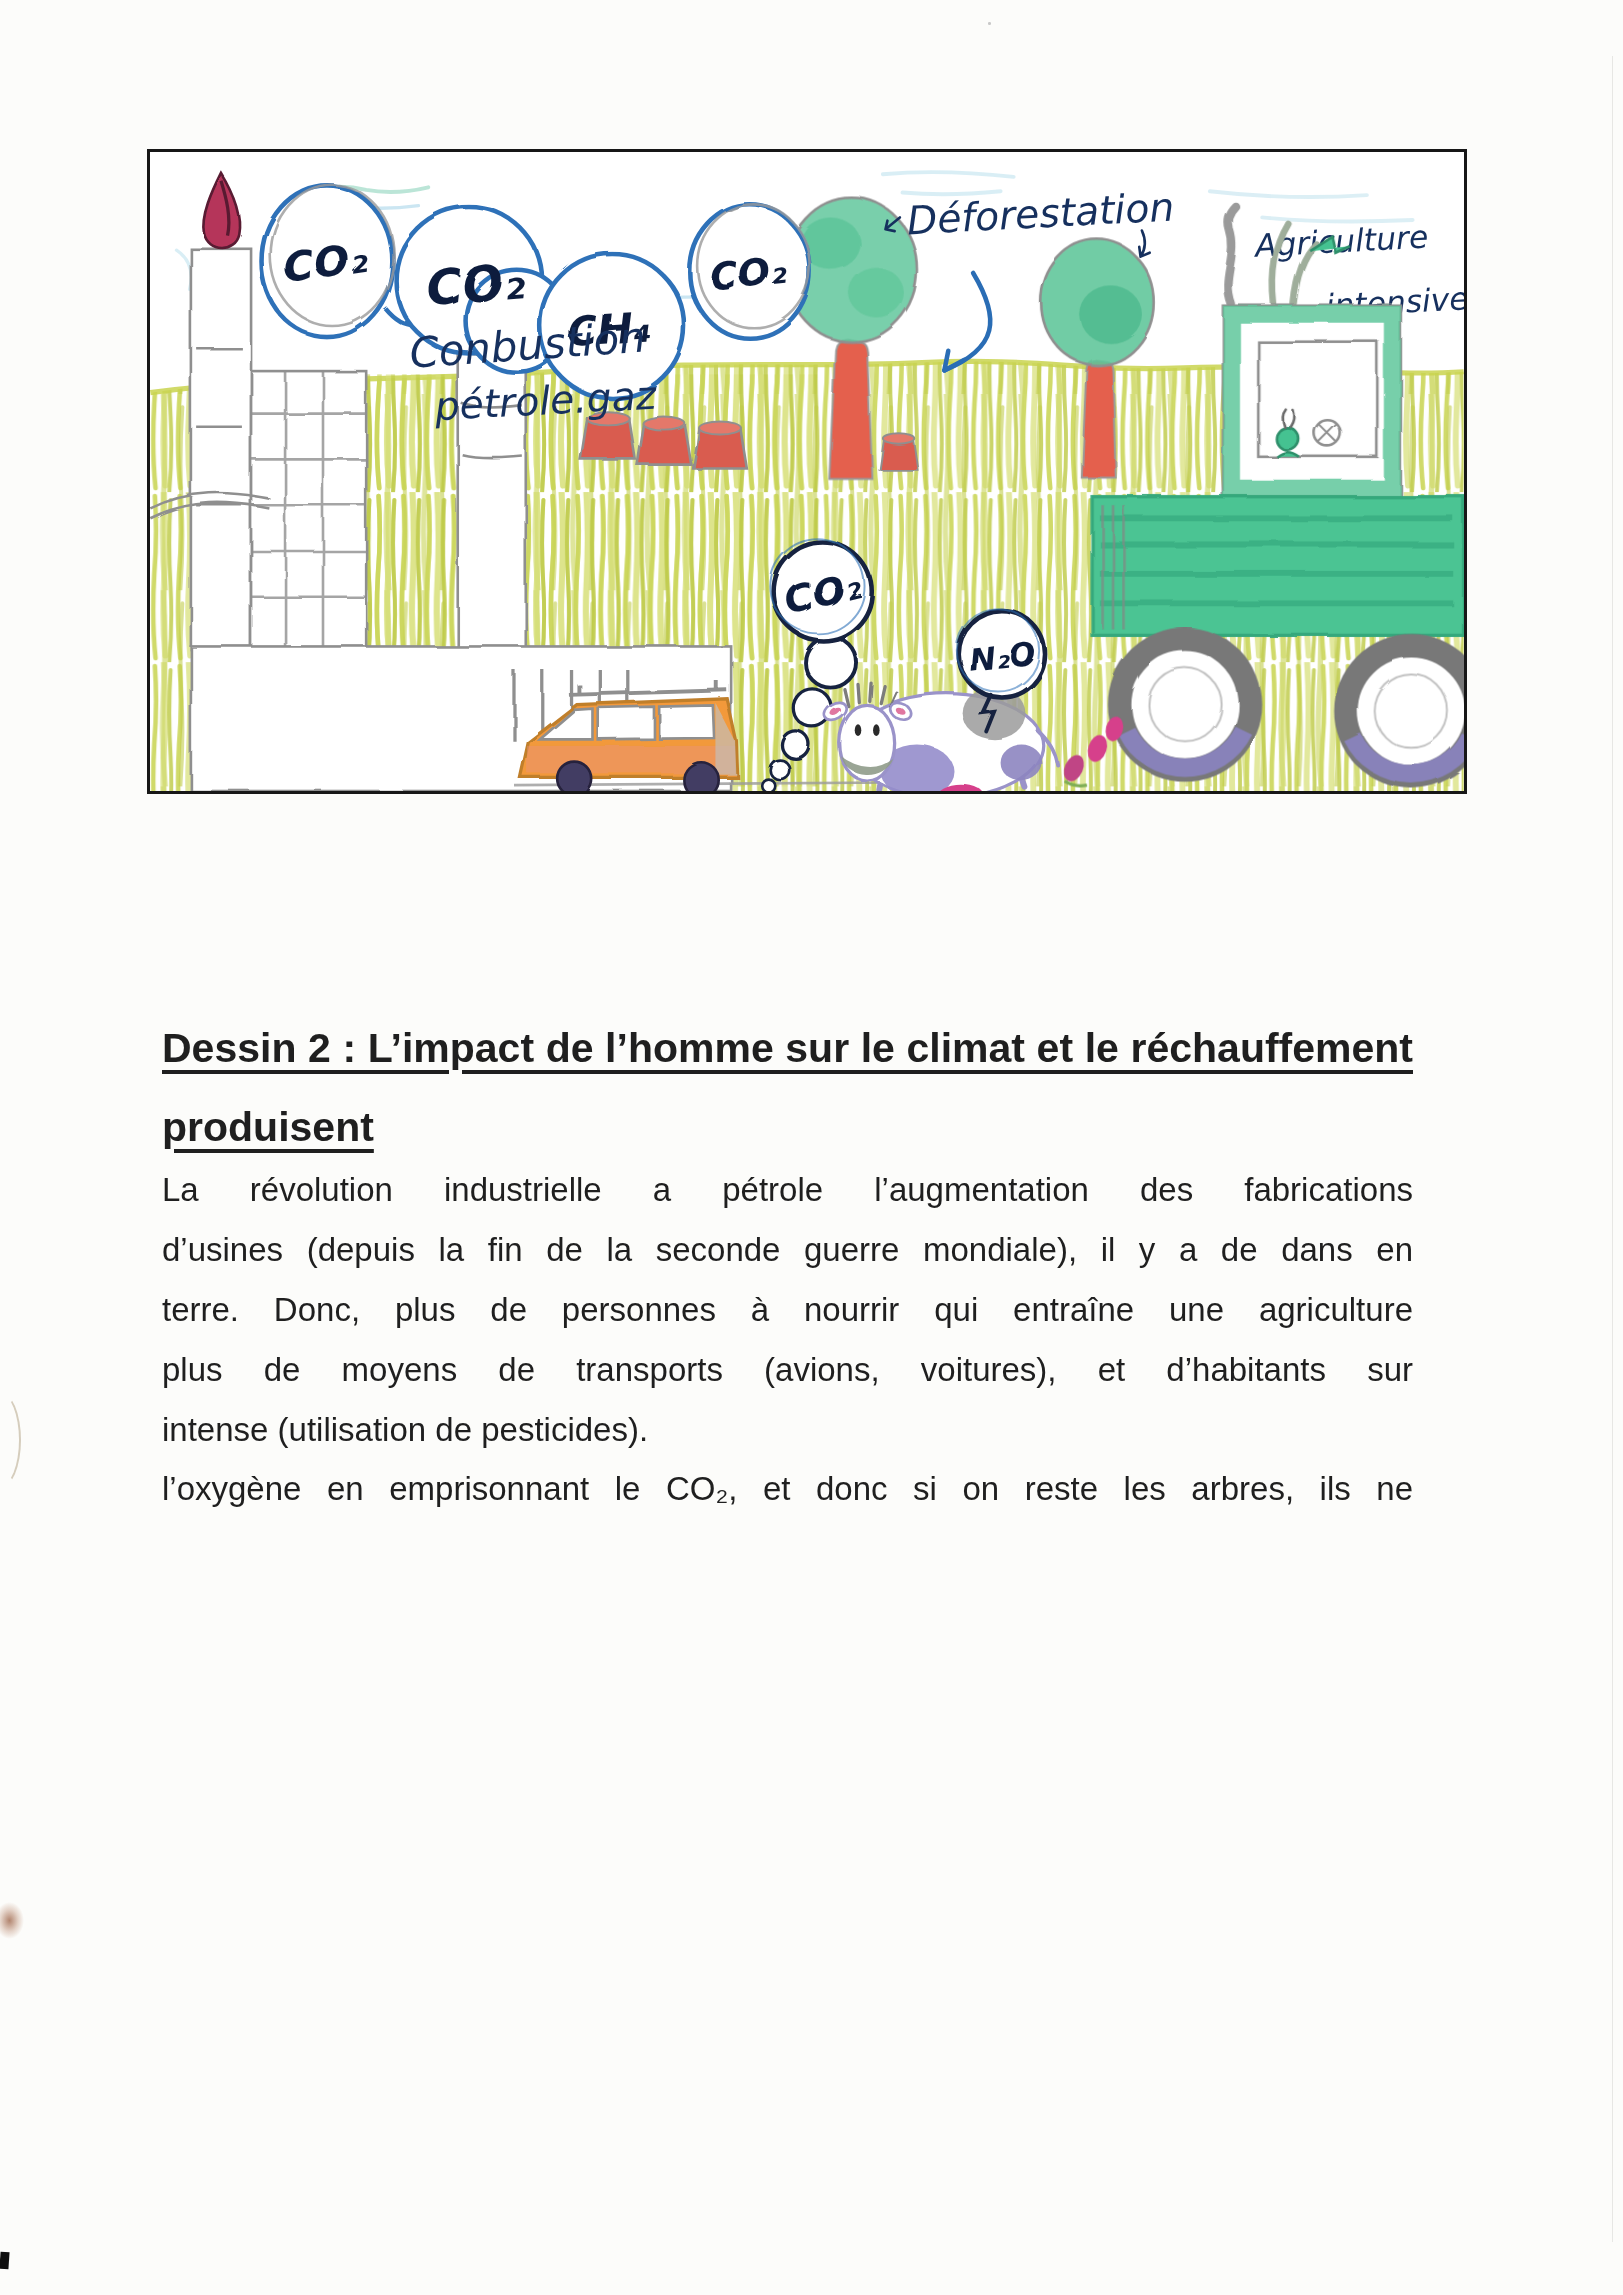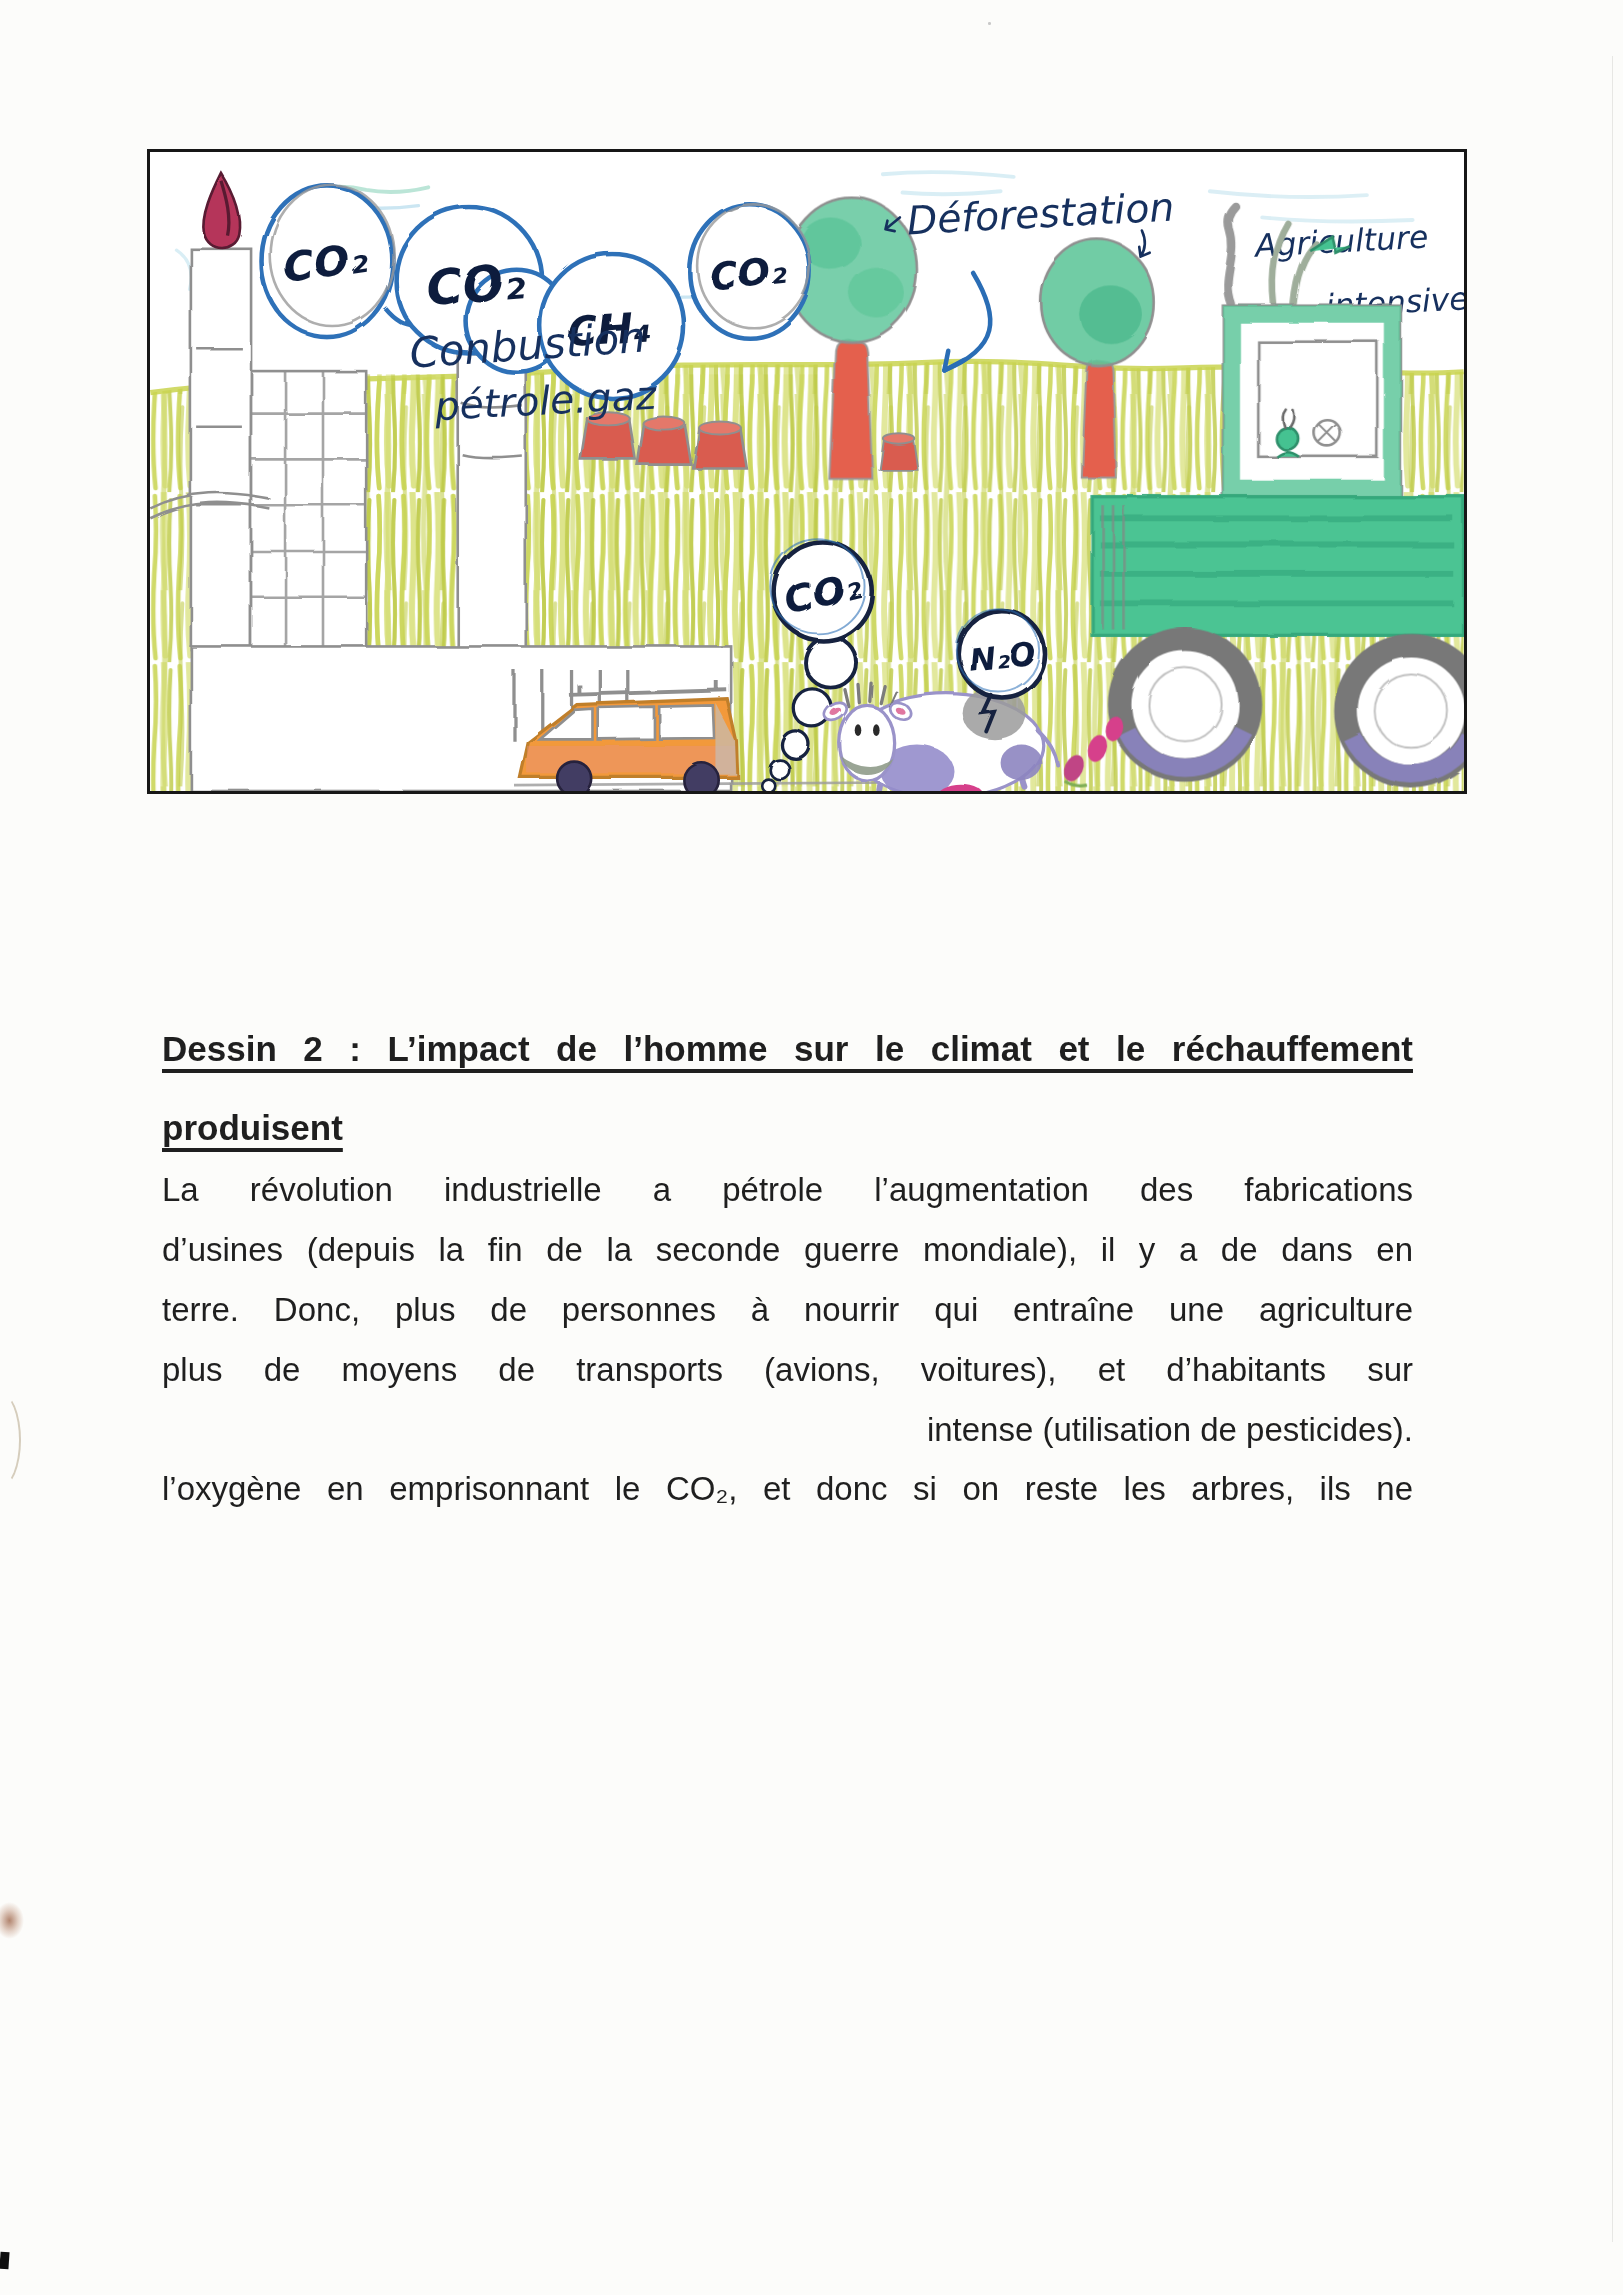--- a/index.html
+++ b/index.html
@@ -3,25 +3,25 @@
 <meta charset="utf-8">
 <style>
   html,body{margin:0;padding:0;background:#e8e8e6;}
   .page{position:relative;width:1623px;height:2295px;background:#fcfcfa;overflow:hidden;
         font-family:"Liberation Sans","DejaVu Sans",sans-serif;color:#1f1f1f;}
   .frame{position:absolute;left:147px;top:149px;width:1314px;height:639px;
          border:3.3px solid #171717;background:#ffffff;box-sizing:content-box;}
   .frame svg{display:block;width:100%;height:100%;}
   .textcol{position:absolute;left:162px;width:1251px;}
   .heading{top:1009px;}
-  .hline{font-weight:700;font-size:35px;line-height:79px;white-space:nowrap;
+  .hline{font-weight:700;font-size:41px;line-height:79px;white-space:nowrap;
          text-decoration:underline;text-decoration-thickness:3.9px;text-underline-offset:7.9px;}
   .p1{top:1160px;}
   .p2{top:1459px;}
-  .pline{font-size:33px;line-height:60px;white-space:nowrap;text-align:right;}
+  .pline{font-size:33px;line-height:60px;white-space:nowrap;}
   .jline{text-align:justify;text-align-last:justify;}
   
   text.hand{font-family:"DejaVu Sans","Liberation Sans",sans-serif;font-style:italic;fill:#16305e;}
   text.gas{font-family:"DejaVu Sans","Liberation Sans",sans-serif;font-style:italic;font-weight:700;fill:#101f3d;}
   
   .mark-bl{position:absolute;left:0;top:2252px;width:8.5px;height:17px;background:#0e0e0e;transform:rotate(4deg);}
   .smudge{position:absolute;left:-5.2px;top:1902px;width:29px;height:37px;border-radius:50%;
           background:radial-gradient(closest-side,#b2856f 0%,rgba(200,162,141,.45) 60%,transparent 100%);}
   .curve{position:absolute;left:-19.6px;top:1392px;width:37px;height:92px;border:2px solid transparent;
          border-right:2px solid #cfc5b2;border-radius:50%;opacity:.85;}

